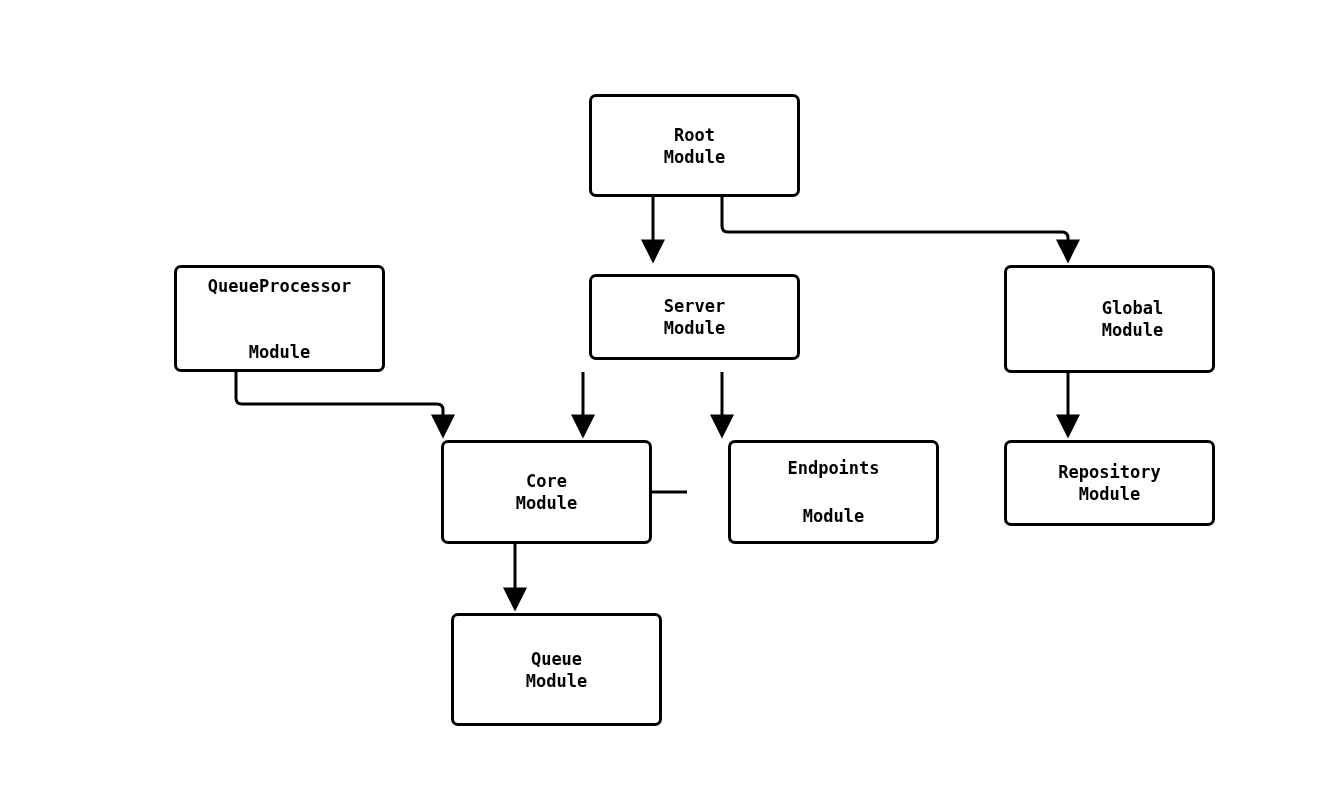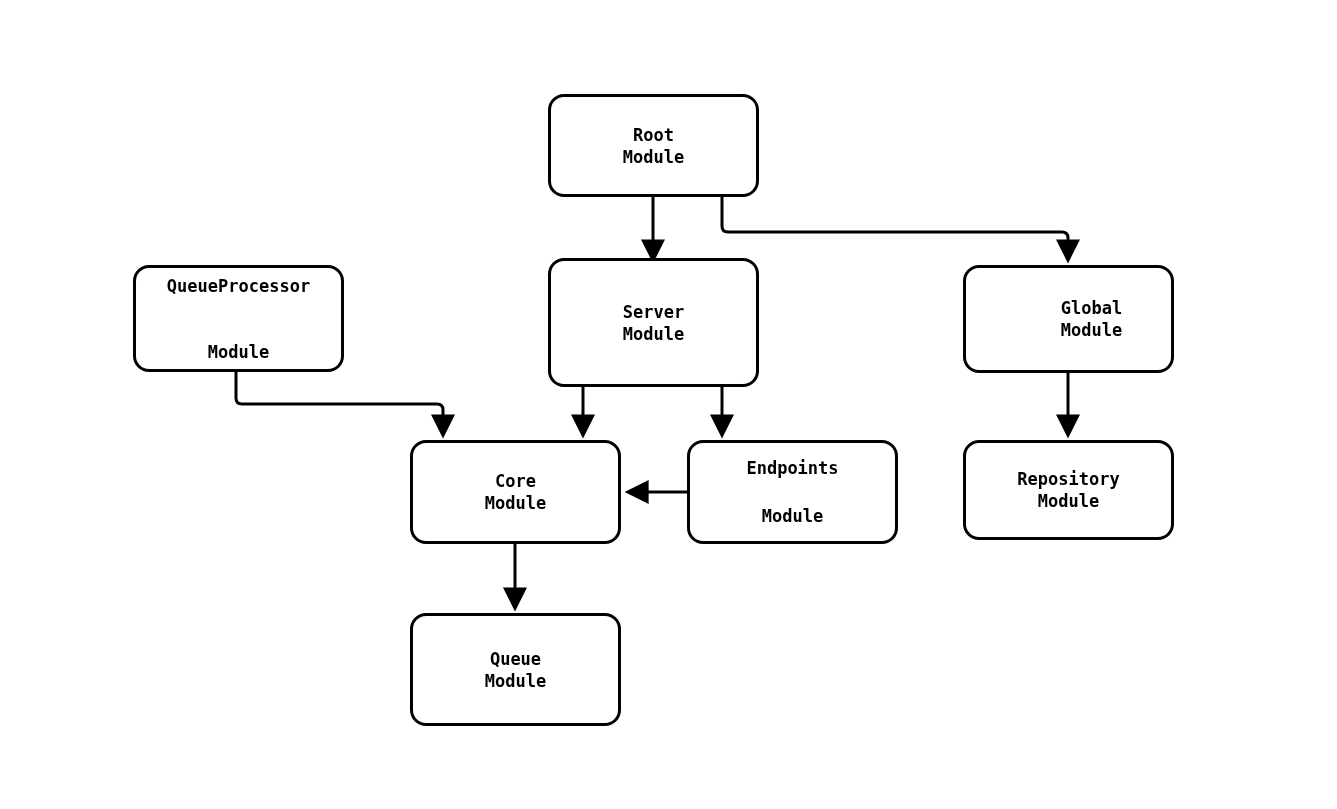--- a/index.html
+++ b/index.html
@@ -23,26 +23,27 @@
     top: 0;
     left: 0;
     width: 1337px;
     height: 809px;
   }
   .node {
     position: absolute;
     box-sizing: border-box;
     background: #ffffff;
     border: 3px solid #000000;
-    border-radius: 16px;
+    border-radius: 7px;
     display: flex;
     flex-direction: column;
     align-items: center;
     justify-content: center;
     z-index: 2;
+    margin-left: 41px;
   }
   .node-line {
     font-family: "DejaVu Sans Mono", "Liberation Mono", monospace;
     font-size: 17px;
     font-weight: bold;
     line-height: 22px;
     color: #000000;
     letter-spacing: 0px;
     white-space: nowrap;
     text-align: center;
@@ -73,37 +74,37 @@
 
   <div id="node-group">
       <div class="node" style="left: 548px; top: 94px; width: 211px; height: 103px;">
         <div class="node-line">Root</div>
         <div class="node-line">Module</div>
       </div>
       <div class="node" style="left: 133px; top: 265px; width: 211px; height: 107px; gap: 44px;">
         <div class="node-line">QueueProcessor</div>
         <div class="node-line">Module</div>
       </div>
-      <div class="node" style="left: 548px; top: 258px; width: 211px; height: 129px;">
+      <div class="node" style="left: 548px; top: 274px; width: 211px; height: 86px;">
         <div class="node-line">Server</div>
         <div class="node-line">Module</div>
       </div>
       <div class="node" style="left: 963px; top: 265px; width: 211px; height: 108px; padding-left: 46px;">
         <div class="node-line">Global</div>
         <div class="node-line">Module</div>
       </div>
-      <div class="node" style="left: 410px; top: 440px; width: 211px; height: 104px; align-items: center;">
+      <div class="node" style="left: 400px; top: 440px; width: 211px; height: 104px; align-items: center;">
         <div class="node-line">Core</div>
         <div class="node-line">Module</div>
       </div>
       <div class="node" style="left: 687px; top: 440px; width: 211px; height: 104px; gap: 26px;">
         <div class="node-line">Endpoints</div>
         <div class="node-line">Module</div>
       </div>
-      <div class="node" style="left: 963px; top: 440px; width: 211px; height: 100px;">
+      <div class="node" style="left: 963px; top: 440px; width: 211px; height: 86px;">
         <div class="node-line">Repository</div>
         <div class="node-line">Module</div>
       </div>
       <div class="node" style="left: 410px; top: 613px; width: 211px; height: 113px;">
         <div class="node-line">Queue</div>
         <div class="node-line">Module</div>
       </div>
     </div>
 
 </div>

